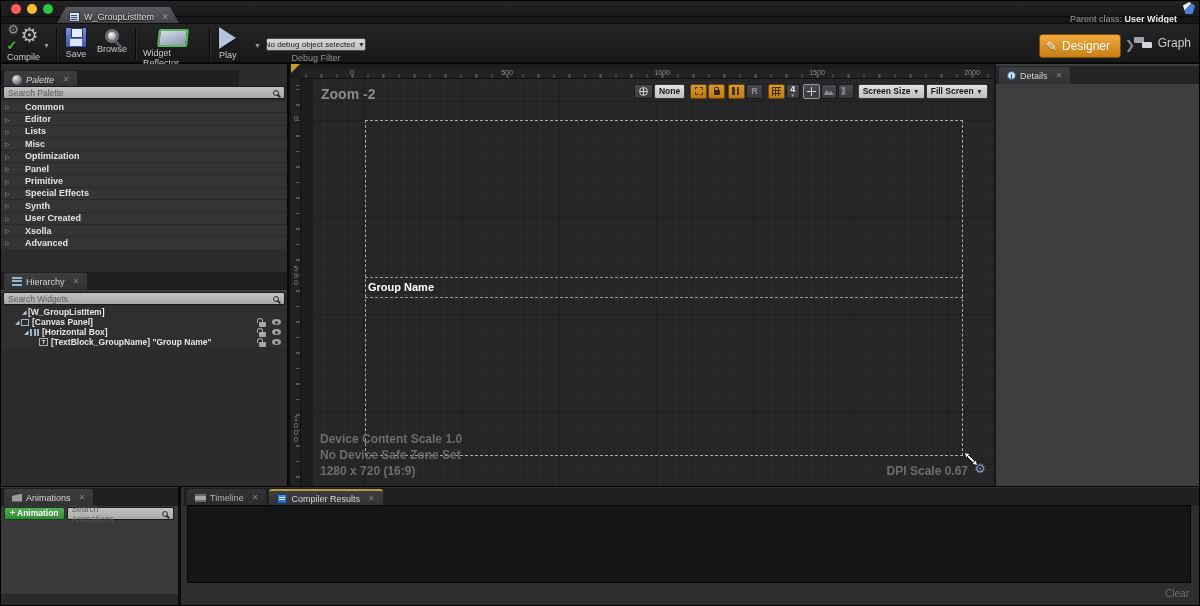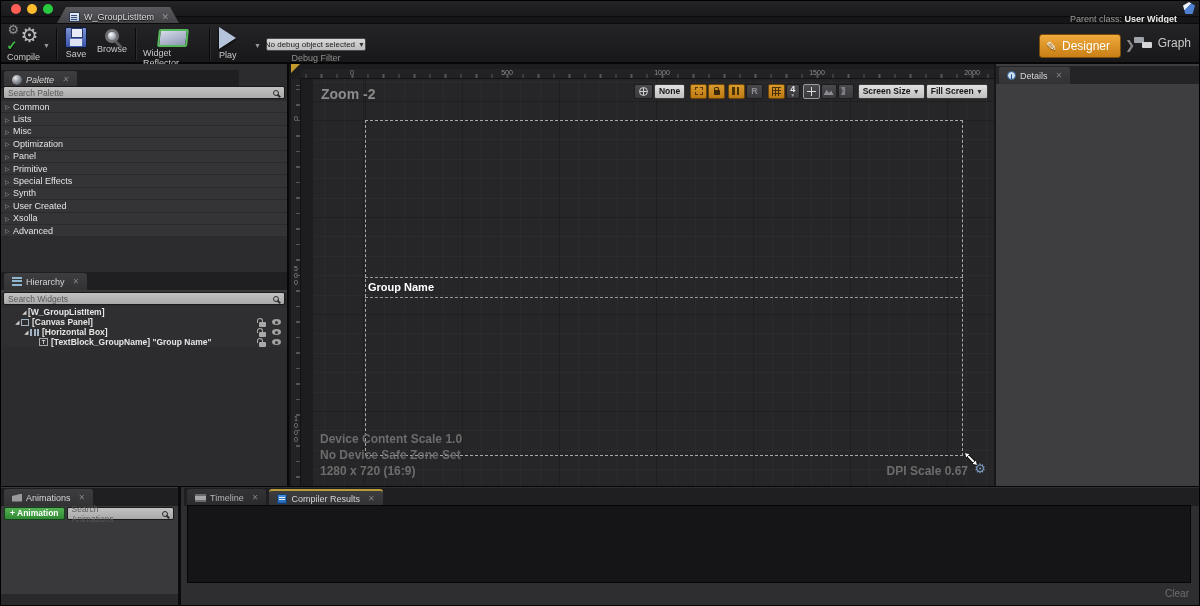--- a/index.html
+++ b/index.html
@@ -64,21 +64,21 @@
   .mag-s::after{content:"";position:absolute;right:-3px;bottom:-2px;width:4px;height:1.5px;background:#2e2e2e;transform:rotate(45deg);}
 
   
   #left-panel{position:absolute;left:0;top:63px;width:288px;height:422px;background:#2c2c2e;border-right:2px solid #070708;}
   #palette-tabbar{left:0;top:6px;width:238px;font-style:italic;}
   .ico-palette{width:10px;height:10px;border-radius:50%;background:radial-gradient(circle at 35% 30%,#e9e9ec,#6a6f78 65%,#3a3d44);margin-right:4px;position:relative;}
   #palette-search{left:2px;top:22px;width:282px;}
   #palette-list{position:absolute;left:0;top:37px;width:286px;}
   .pal-row{height:12.4px;background:#343437;border-bottom:1px solid #2a2a2c;display:flex;align-items:center;padding-left:4px;}
   .pal-row .tri{font-size:6px;color:#9f9f9f;width:8px;}
-  .pal-row .lab{font-size:9px;font-weight:normal;color:#e3e3e3;}
+  .pal-row .lab{font-size:9px;font-weight:bold;color:#e3e3e3;margin-left:12px;}
   #palette-footer{position:absolute;left:0;top:211px;width:286px;height:18px;background:#3a3a3d;border-top:1px solid #1e1e20;}
 
   #hier-tabbar{left:0;top:208px;width:286px;}
   .ico-hier{width:10px;height:9px;margin-right:4px;background:repeating-linear-gradient(#8fb6cf 0 2px,transparent 2px 3.5px);}
   #hier-search{left:2px;top:228px;width:282px;}
   #hier-list{position:absolute;left:0;top:243px;width:286px;background:#2f2f31;}
   .hi-row{height:10px;display:flex;align-items:center;font-size:8.5px;font-weight:bold;color:#e6e6e6;}
   .hi-row .tri{font-size:5px;color:#cfcfcf;width:7px;text-align:center;flex:none;}
   .hi-row .sp{flex:1;}
   .icon-canvas{width:8px;height:7px;border:1px solid #9fb3c4;margin-right:3px;flex:none;}
@@ -250,20 +250,24 @@
       <span class="ph">Search Palette</span>
       <span class="mag-s"></span>
     </div>
     <div id="palette-list">
         <div class="pal-row">
           <span class="tri">▷</span>
           <span class="lab">Common</span>
         </div>
         <div class="pal-row">
           <span class="tri">▷</span>
+          <span class="lab">Editor</span>
+        </div>
+        <div class="pal-row">
+          <span class="tri">▷</span>
           <span class="lab">Lists</span>
         </div>
         <div class="pal-row">
           <span class="tri">▷</span>
           <span class="lab">Misc</span>
         </div>
         <div class="pal-row">
           <span class="tri">▷</span>
           <span class="lab">Optimization</span>
         </div>

